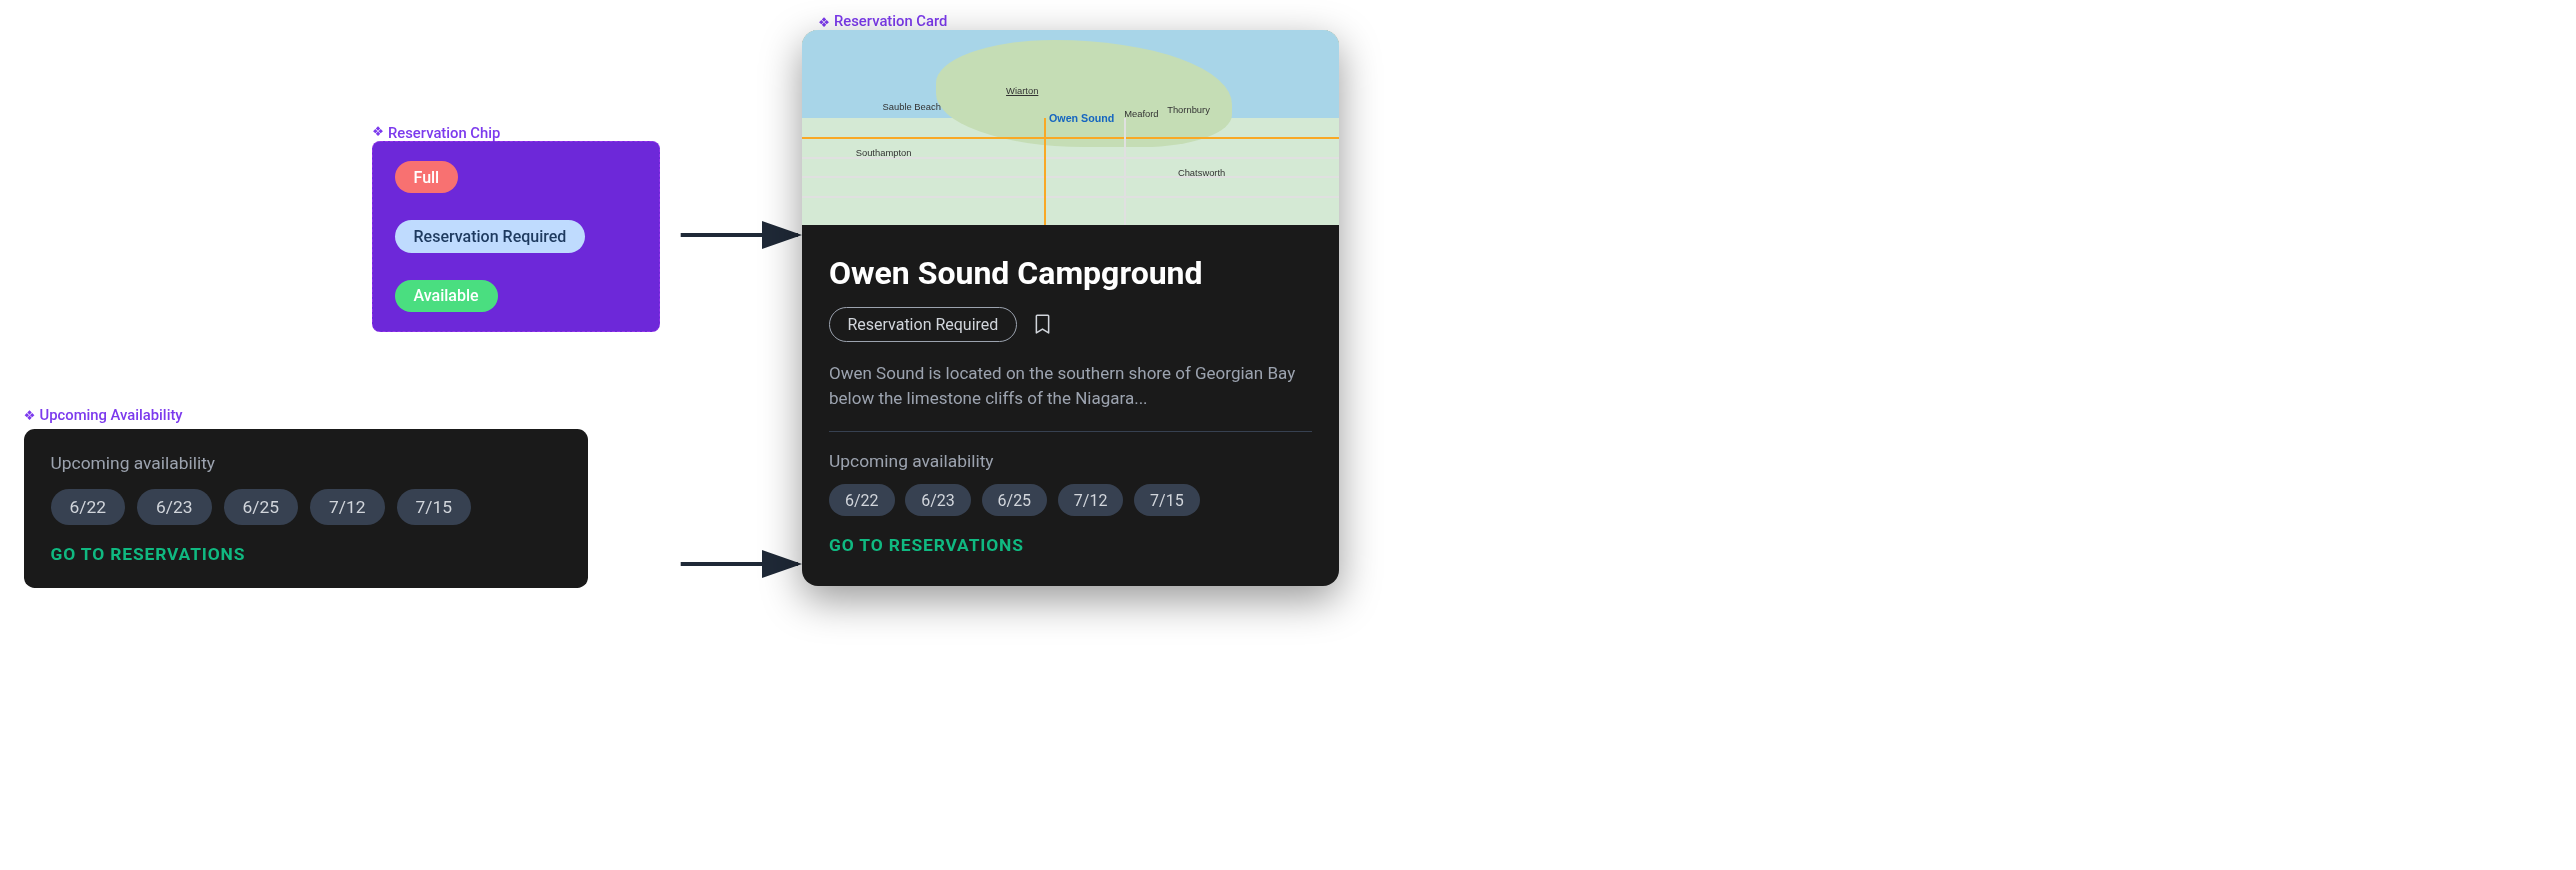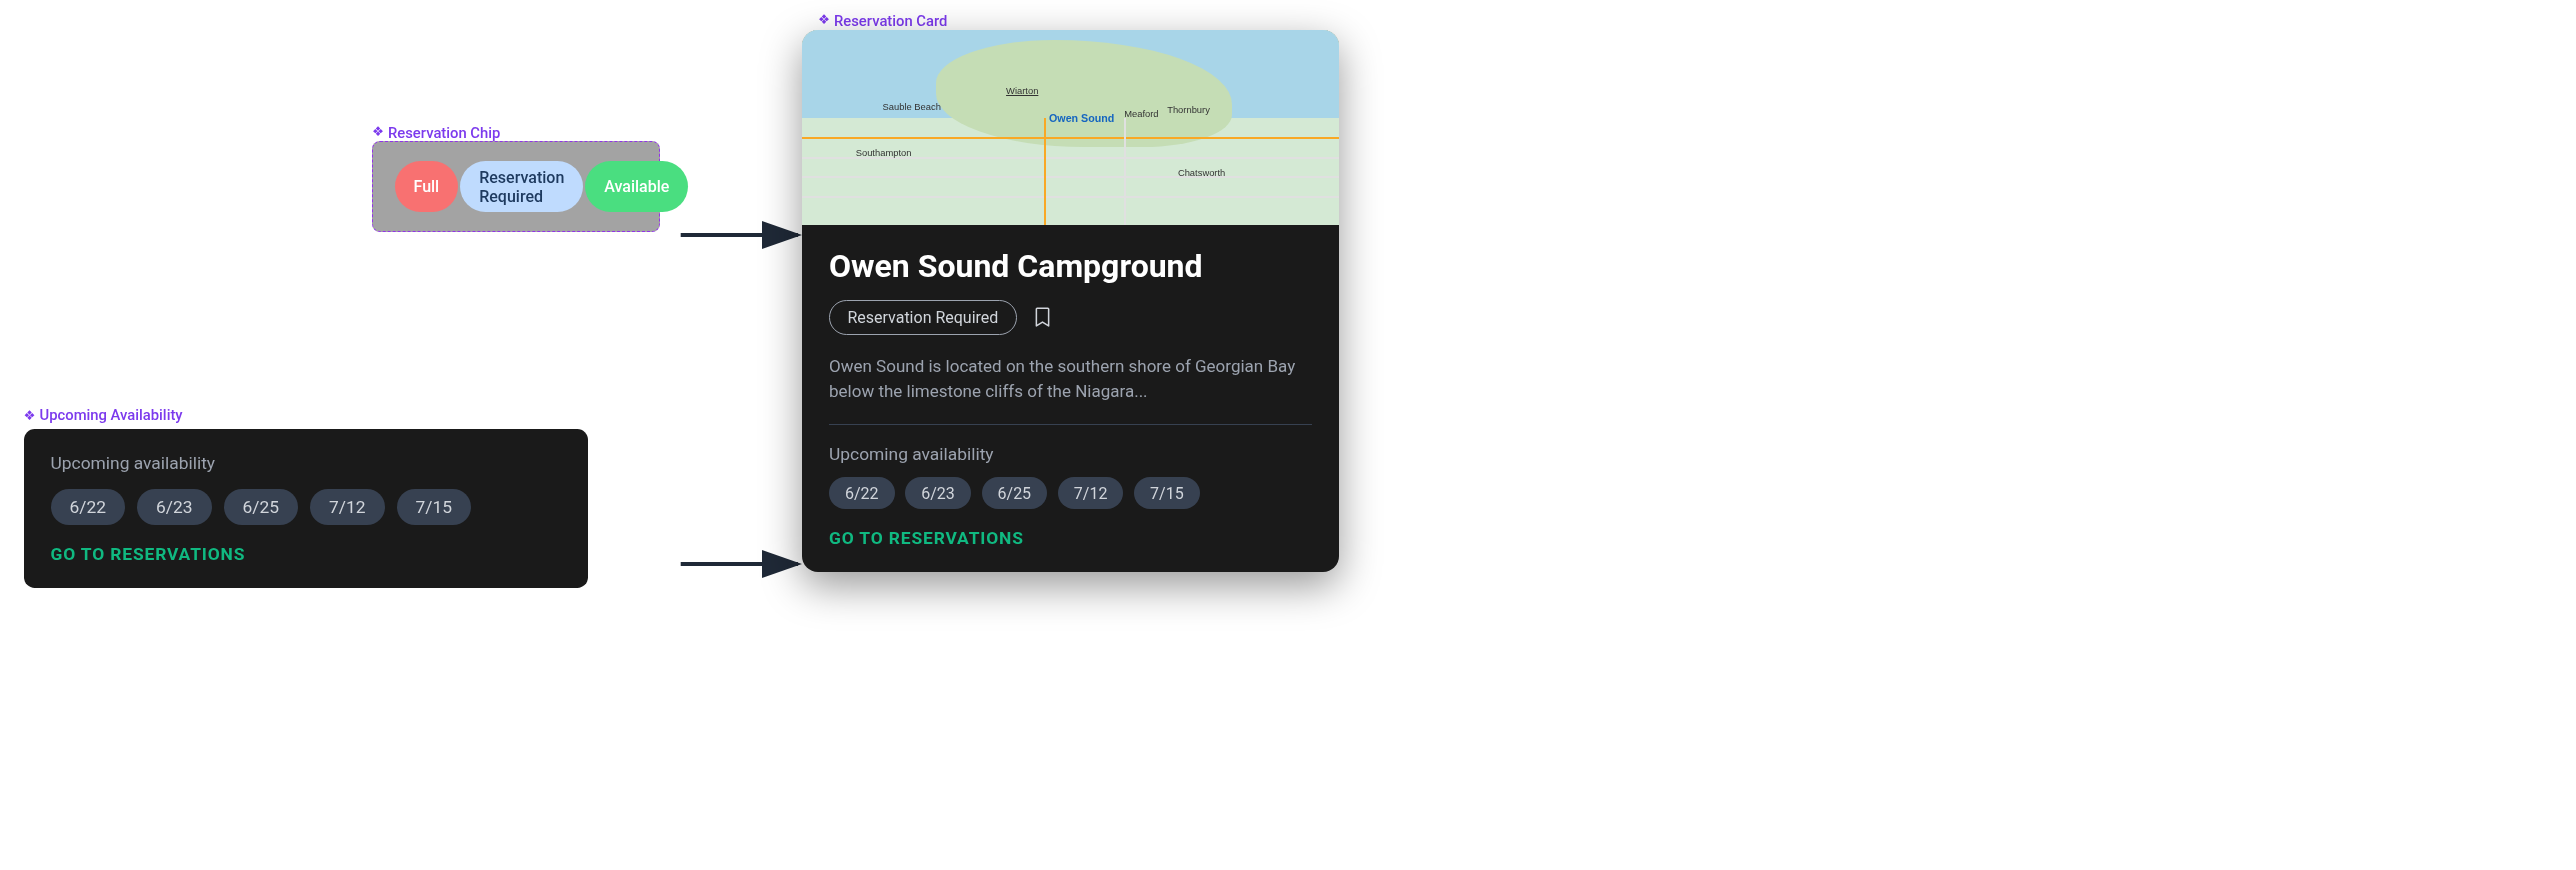--- a/index.html
+++ b/index.html
@@ -30,22 +30,23 @@
 
     .chip-box {
       position: absolute;
       top: 141px;
       left: 372px;
       width: 288px;
       border: 1.3px dashed #9333ea;
       border-radius: 8px;
       padding: 19px 21.5px;
       display: flex;
-      gap: 2px;
-      background: #a3a3a3;
+      flex-direction: column;
+      gap: 27px;
+      background: #6d28d9;
     }
 
     .chip {
       display: inline-flex;
       align-items: center;
       justify-content: center;
       padding: 6.7px 19px;
       border-radius: 670px;
       font-size: 16px;
       font-weight: 500;
@@ -123,21 +124,21 @@
 
     
     .card-label {
       position: absolute;
       top: 12px;
       left: 818px;
       color: #7c3aed;
       font-size: 14.8px;
       font-weight: 500;
       display: flex;
-      align-items: flex-start;
+      align-items: flex-end;
       gap: 4px;
     }
     .card-label::before {
       content: '❖';
       font-size: 13.4px;
     }
 
     .reservation-card {
       position: absolute;
       top: 30px;
@@ -211,21 +212,21 @@
     }
     .ml1 { top: 28%; left: 38%; text-decoration: underline; }
     .ml2 { top: 42%; left: 46%; color: #1565c0; font-weight: 600; font-size: 10.7px; }
     .ml3 { top: 22%; left: 15%; margin-top: 28px; }
     .ml4 { top: 18%; left: 60%; margin-top: 43px; }
     .ml5 { top: 38%; left: 68%; }
     .ml6 { top: 60%; left: 10%; }
     .ml7 { top: 70%; left: 70%; }
 
     .card-body {
-      padding: 24px 27px;
+      padding: 31px 27px;
     }
 
     .card-title {
       font-size: 32px;
       font-weight: 700;
       color: #fff;
       margin-bottom: 16px;
       line-height: 1.1;
     }
 

